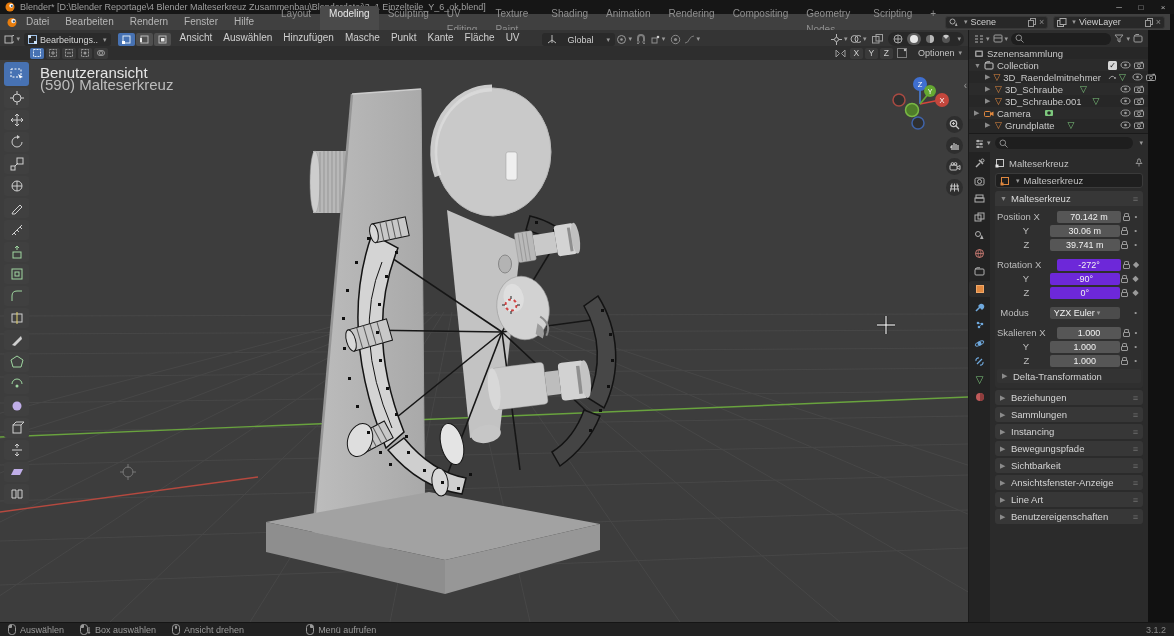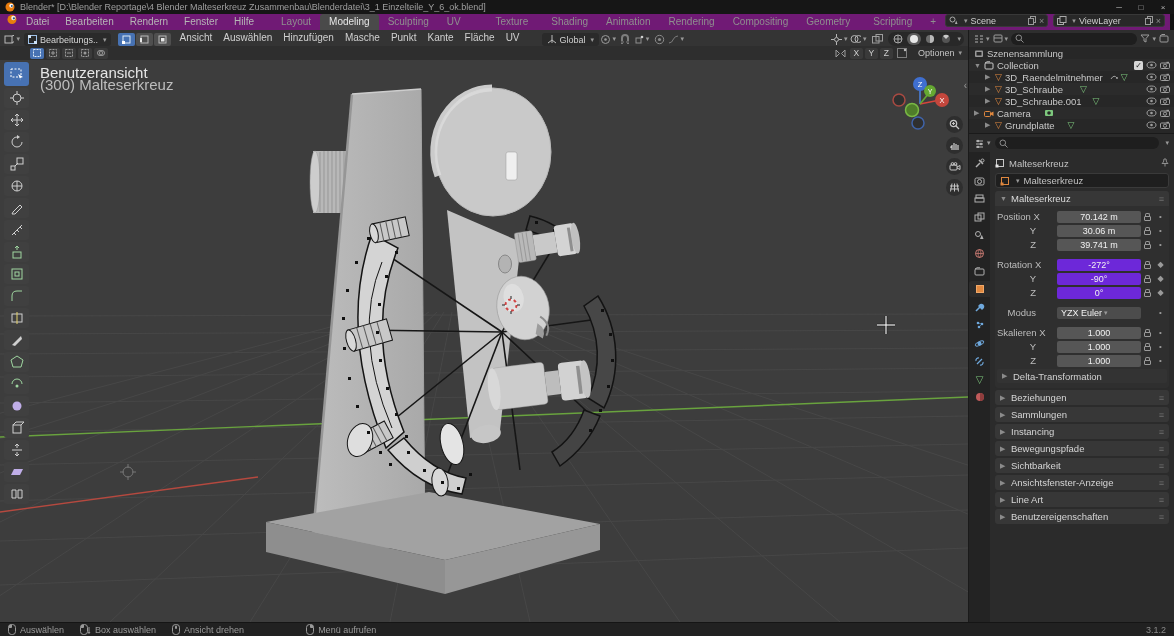--- a/index.html
+++ b/index.html
@@ -7,40 +7,40 @@
 font-family:"Liberation Sans","DejaVu Sans",sans-serif}
 .app{position:relative;width:1174px;height:636px;color:#c9c9c9}
 .i{display:inline-flex;align-items:center;justify-content:center;flex:none}
 .dd{font-size:7px;color:#9a9a9a;margin-left:2px}
 
 .titlebar{position:absolute;top:0;left:0;right:0;height:14px;background:#161616;
 display:flex;align-items:center;gap:5px;padding-left:5px;font-size:9px;color:#9f9f9f}
 .win-btns{margin-left:auto;display:flex}
 .win-btn{width:22px;height:14px;font-size:8px;color:#b5b5b5;display:flex;align-items:center;justify-content:center}
 
-.topbar{position:absolute;top:14px;left:0;right:4px;height:16px;background:#701a75;
-display:flex;align-items:flex-start;font-size:10px;color:#b6b6b6}
+.topbar{position:absolute;top:14px;left:0;right:4px;height:16px;background:#404040;
+display:flex;align-items:center;font-size:10px;color:#b6b6b6}
 .menu-item{padding:0 8px;line-height:16px}
 .ws-tabs{display:flex;margin-left:10px;color:#8f8f8f}
 .ws-tab{padding:0 9px;line-height:16px}
 .ws-tab.active{background:#4a4a4a;color:#e8e8e8;border-radius:3px 3px 0 0}
 .topbar-right{margin-left:auto;display:flex;gap:5px;padding-right:5px}
 .id-field{display:flex;align-items:center;background:#282828;border:1px solid #383838;
 border-radius:3px;height:13px;font-size:9px;color:#cfcfcf;padding:0 3px;gap:3px}
 .id-field .x{color:#8b8b8b;font-size:9px}
 
 .vp-header{position:absolute;top:30px;left:0;width:968px;height:16px;background:#343434;
 display:flex;align-items:flex-end;font-size:10px;color:#d0d0d0;padding:0 4px;gap:1px}
 .vph-menu{padding:0 5px;line-height:16px}
 .mode-dd{display:flex;align-items:center;background:#2a2a2a;border-radius:3px;height:13px;
 padding:0 4px;gap:3px;font-size:9px;color:#d6d6d6;margin:0 3px}
 .selgrp{display:flex;gap:1px;margin:0 3px}
 .sel-btn{width:17px;height:13px;background:#4f4f4f;border-radius:2px;display:flex;align-items:center;justify-content:center}
 .sel-btn.active{background:#4772b3}
-.orient{display:flex;align-items:center;gap:3px;margin-left:16px;background:#2a2a2a;border-radius:3px;height:13px;padding:0 5px;font-size:9px}
+.orient{display:flex;align-items:center;gap:11px;margin-left:16px;background:#2a2a2a;border-radius:3px;height:13px;padding:0 5px;font-size:9px}
 .hicon{width:16px;height:14px;display:flex;align-items:center;justify-content:center;color:#9a9a9a}
 .right-cluster{margin-left:auto;display:flex;align-items:center;gap:3px}
 .shade-pill{display:flex;align-items:center;background:#282828;border-radius:7px;padding:0 3px;height:14px;gap:2px}
 .shade-btn{width:14px;height:12px;display:flex;align-items:center;justify-content:center;border-radius:6px}
 .shade-btn.active{background:#5a5a5a}
 .vp-sub{position:absolute;top:46px;left:0;width:968px;height:14px;background:#2e2e2e;
 display:flex;align-items:center;font-size:9px;color:#c4c4c4;padding:0 6px}
 .mini{width:14px;height:11px;background:#3a3a3a;border-radius:2px;margin-right:2px;display:flex;align-items:center;justify-content:center}
 .mini.active{background:#4772b3}
 .axis-btn{width:13px;height:11px;background:#3a3a3a;border-radius:2px;margin:0 1px;display:flex;align-items:center;justify-content:center;font-size:8.5px;color:#cfcfcf}
@@ -50,21 +50,21 @@
 .vp-text{position:absolute;left:40px;top:7px;font-size:15px;line-height:12px;color:#e6e6e6}
 .vp-text .sub{color:#bdbdbd}
 .tools{position:absolute;left:4px;top:2px;display:flex;flex-direction:column;gap:2px}
 .tool{width:25px;height:20px;background:#404040;border-radius:3px;display:flex;align-items:center;justify-content:center}
 .tool.active{background:#4772b3;height:24px}
 .gizmo{position:absolute;right:18px;top:14px}
 .nav-btns{position:absolute;right:5px;top:56px;display:flex;flex-direction:column;gap:4px}
 .nav-btn{width:17px;height:17px;border-radius:50%;background:rgba(38,38,38,.65);color:#c4c4c4;display:flex;align-items:center;justify-content:center}
 .collapse-arrow{position:absolute;right:1px;top:20px;color:#9c9c9c;font-size:10px}
 
-.rightpanel{position:absolute;left:968px;top:30px;width:206px;bottom:14px;background:#2b2b2b;border-left:1px solid #1a1a1a}
+.rightpanel{position:absolute;left:968px;top:30px;width:180px;bottom:14px;background:#2b2b2b;border-left:1px solid #1a1a1a}
 .outliner{position:absolute;top:0;left:0;right:0;height:103px;background:#272727}
 .outliner-hdr{height:17px;background:#2e2e2e;display:flex;align-items:center;gap:3px;padding:0 4px}
 .search{flex:1;height:12px;background:#1e1e1e;border-radius:6px;display:flex;align-items:center;padding:0 4px;gap:3px}
 .tree{font-size:9.5px;color:#c9c9c9}
 .trow{display:flex;align-items:center;height:12px;gap:3px;padding:0 4px 0 5px}
 .trow:nth-child(even){background:#2b2b2b}
 .trow .lbl{white-space:nowrap}
 .trow .sp{flex:1}
 .arr{color:#8b8b8b;font-size:7px;width:7px}
 .o-orange{color:#e0883f;font-size:9px}
@@ -593,21 +593,21 @@
           <g stroke="#f2f2f2" stroke-width="1.2">
               <line x1="886" y1="316" x2="886" y2="334"></line>
               <line x1="877" y1="325" x2="895" y2="325"></line>
             </g>
         </g>
       </g>
     </svg>
 
     <div class="vp-text">
       <div>Benutzeransicht</div>
-      <div class="sub">(300) Malteserkreuz</div>
+      <div class="sub">(590) Malteserkreuz</div>
     </div>
 
     
     <div class="tools">
       <div class="tool active">
           <svg width="14" height="14">
             <rect x="1" y="2" width="10" height="8" fill="none" stroke="#fff" stroke-dasharray="2 1.5"></rect>
             <path d="M8 7 L13 10 L10 11 L11 14" fill="#fff"></path>
           </svg>
         </div>

